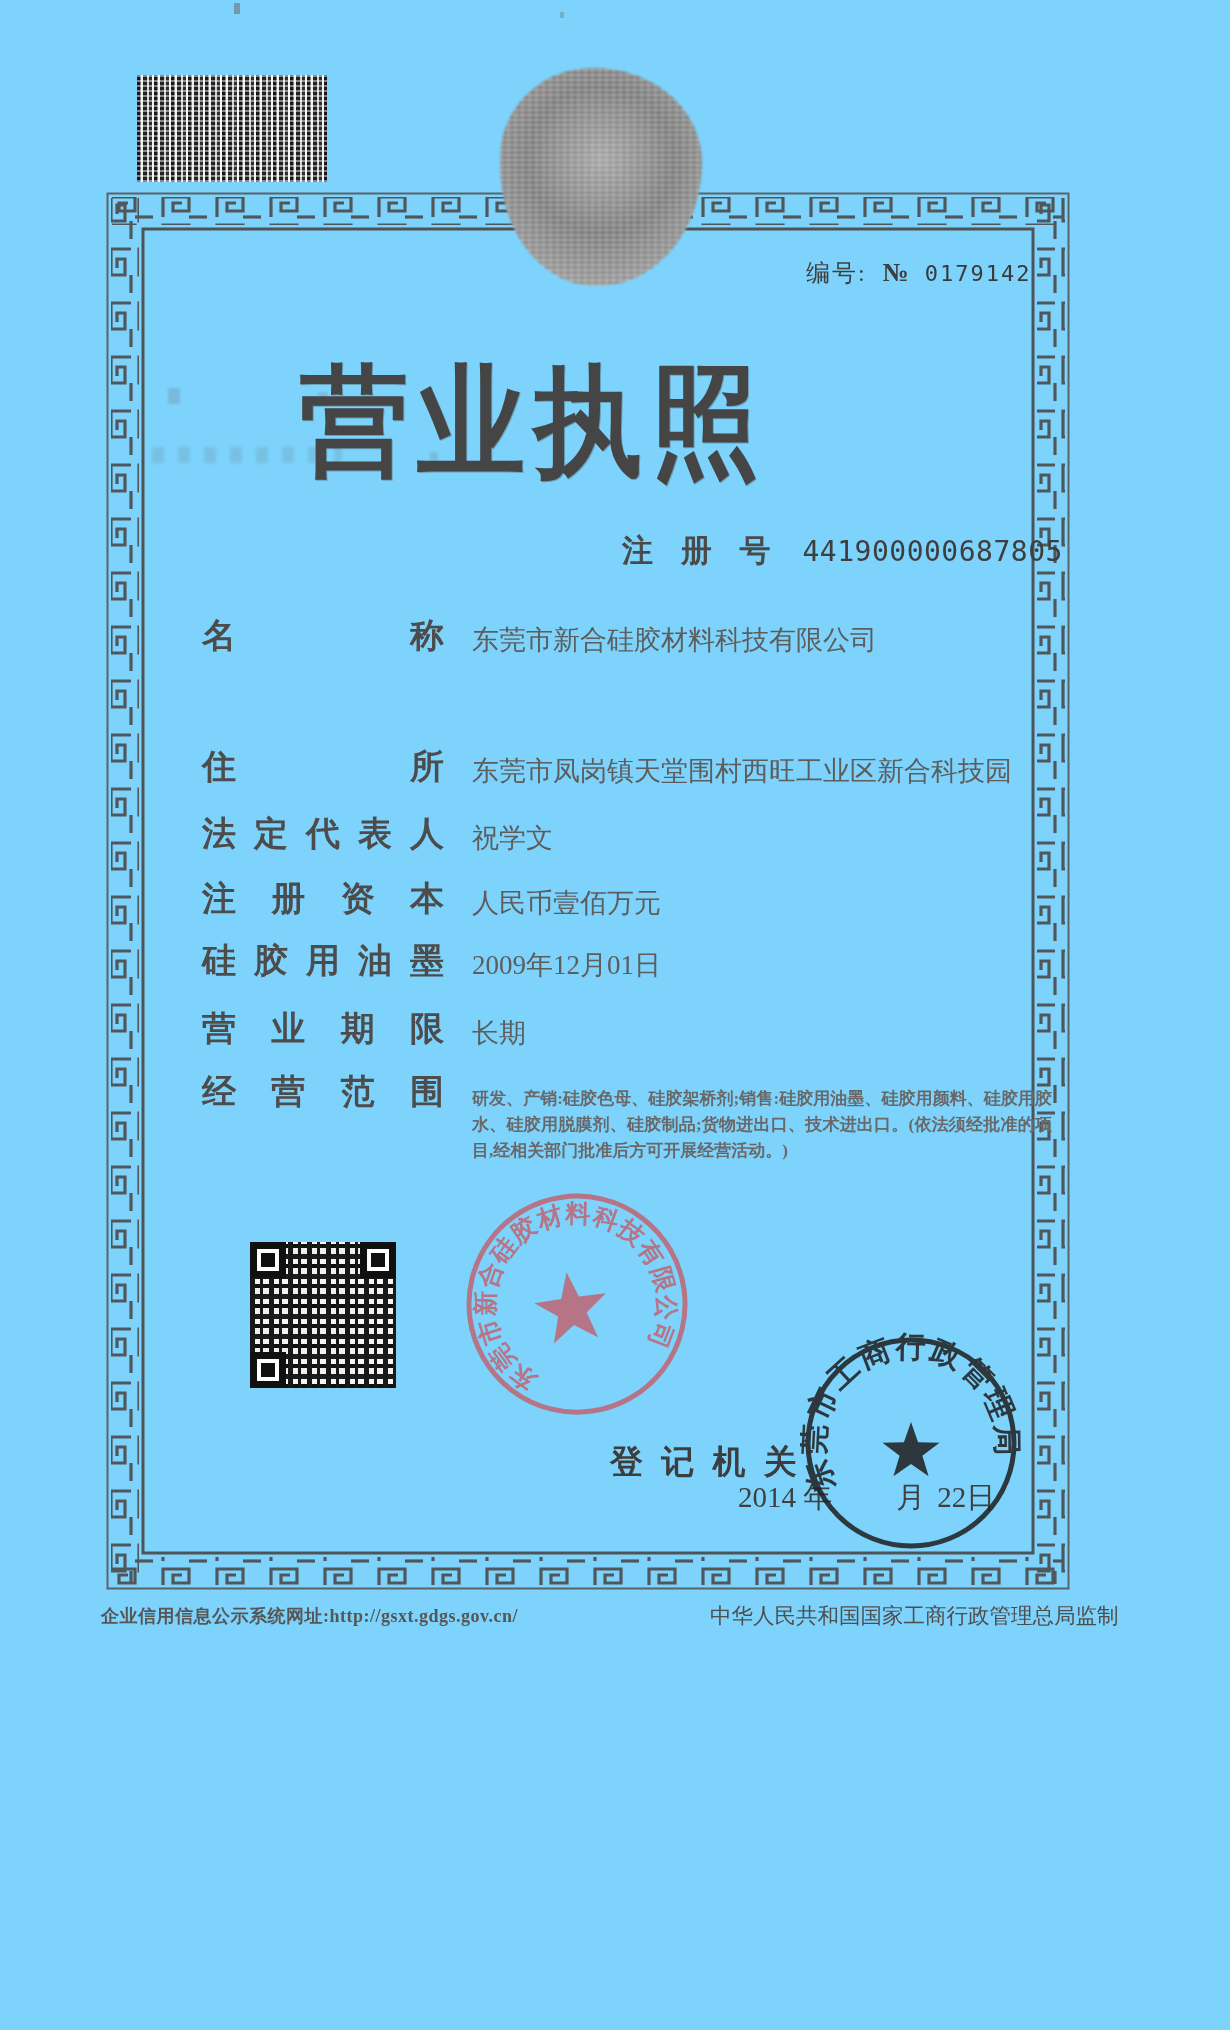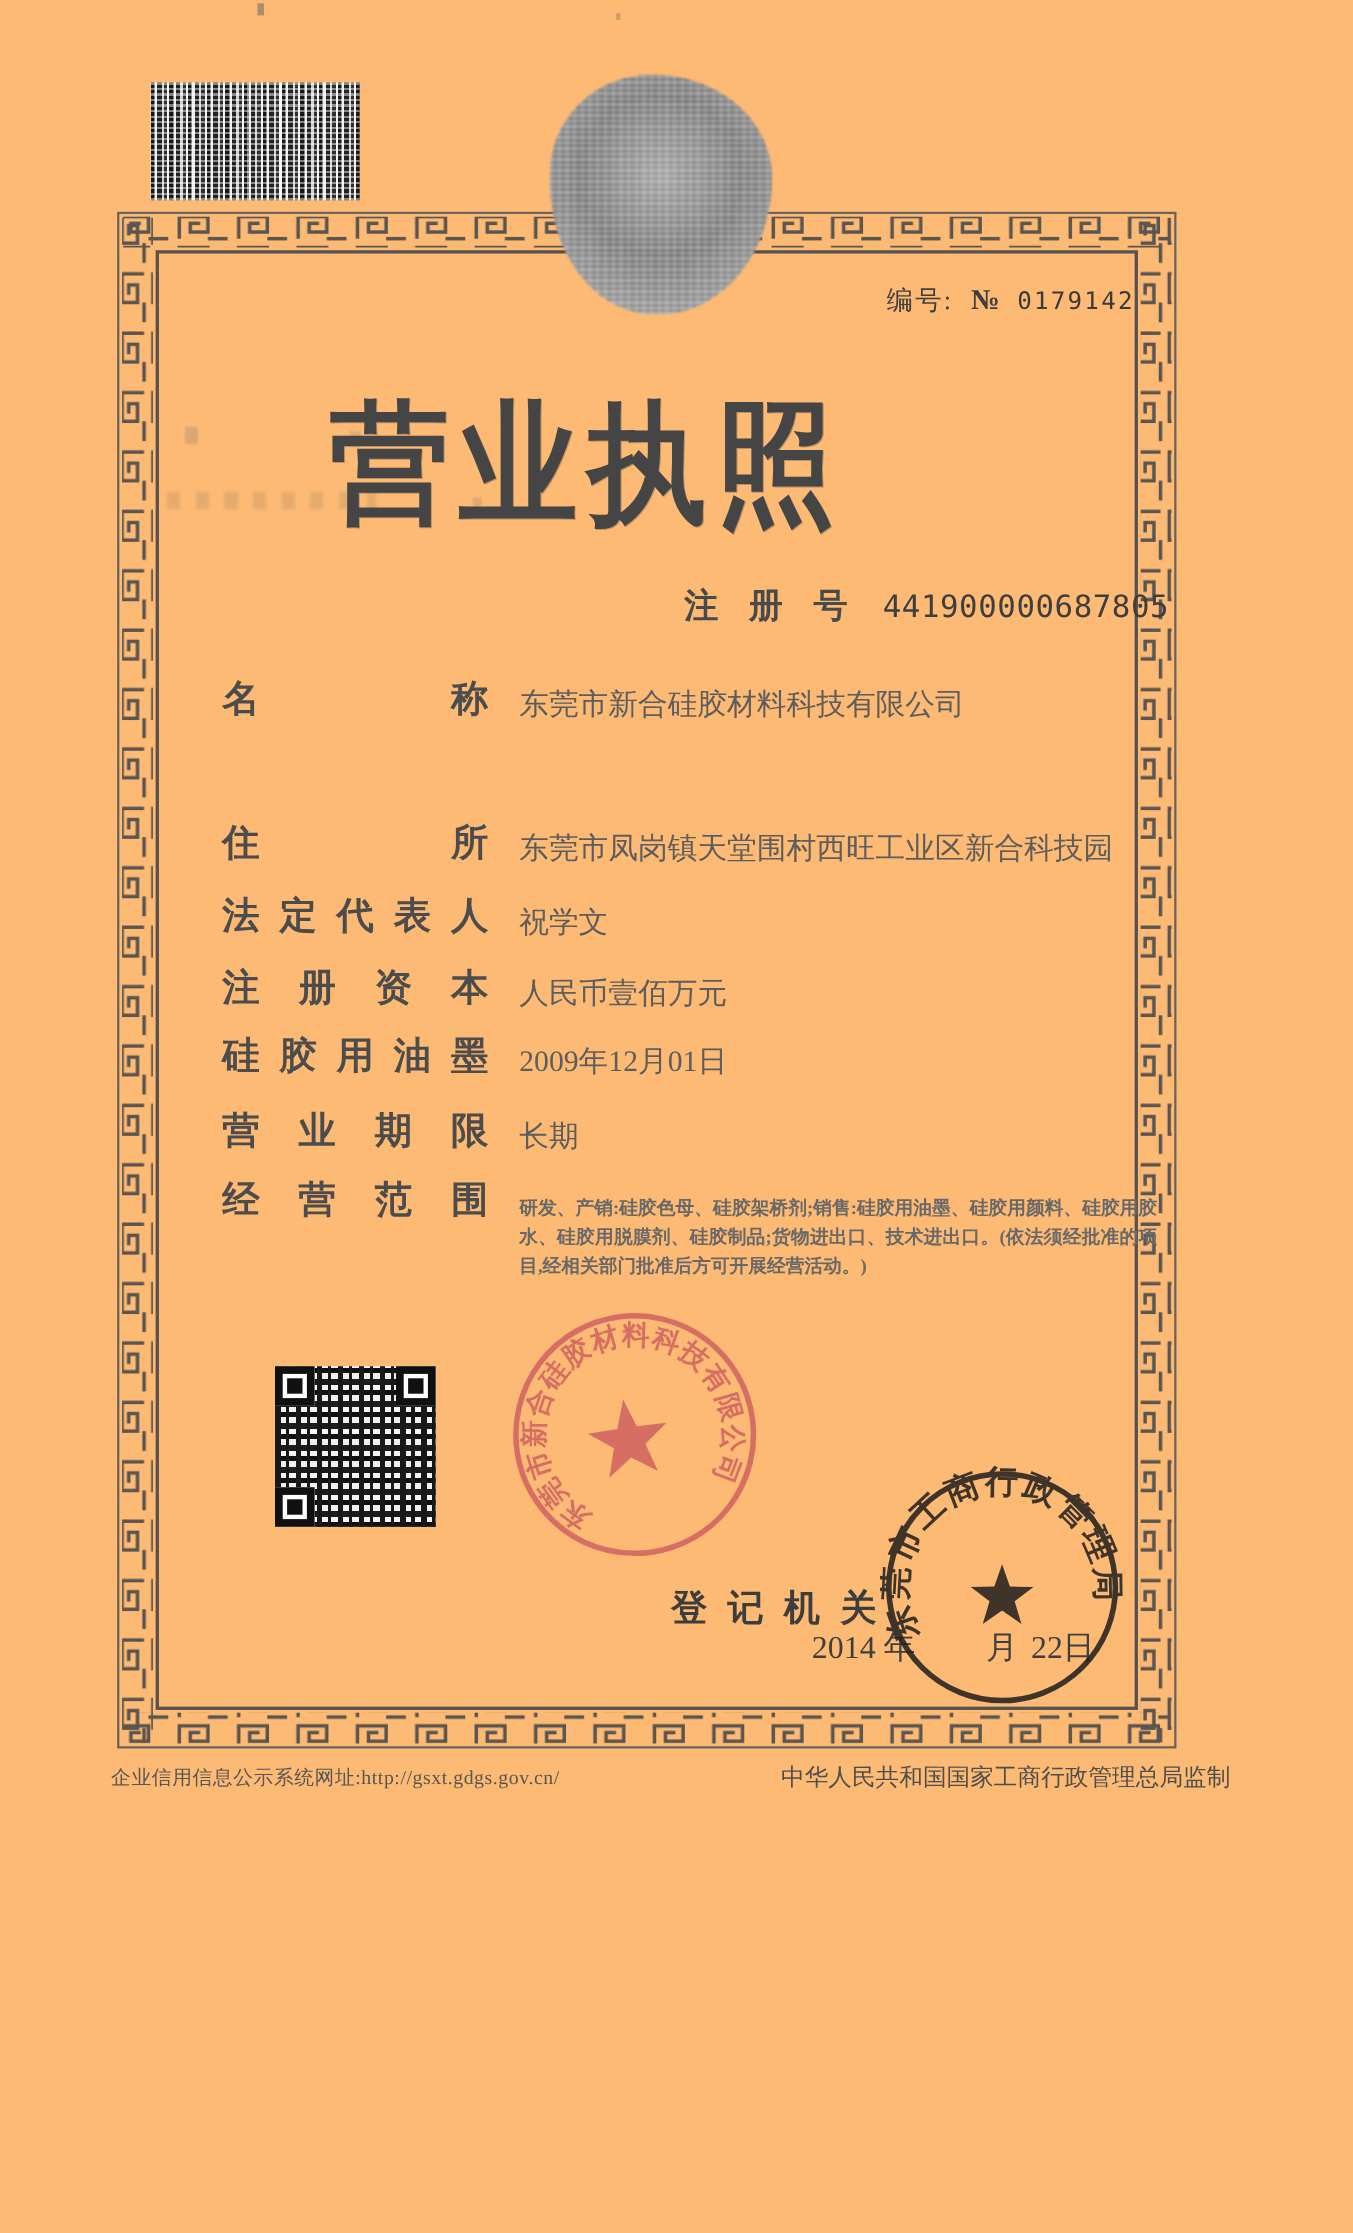--- a/index.html
+++ b/index.html
@@ -1,17 +1,17 @@
 <!DOCTYPE html>
 <html><head>
 <meta charset="utf-8">
 <style>
   html,body{margin:0;padding:0;background:#ffffff;}
   .doc{
-    position:relative; width:1230px; height:2030px; background:#fdba74;
+    position:relative; width:1230px; height:2030px; background:#7dd3fc;
     font-family:"Liberation Serif", serif; color:#444; overflow:hidden;
   }
   
   .barcode{
     position:absolute; left:137px; top:75px; width:190px; height:107px;
     background:
       repeating-linear-gradient(0deg, rgba(255,255,255,.45) 0 2px, rgba(0,0,0,0) 2px 5px),
       repeating-linear-gradient(90deg,#1c1c1c 0 3px,#7d7d7d 3px 4px,#e9e9e9 4px 6px,#262626 6px 10px,#cdcdcd 10px 12px,#333 12px 15px,#efefef 15px 17px);
     filter:blur(.4px) contrast(1.05);
   }
@@ -66,21 +66,21 @@
   .qr .f::after{content:""; position:absolute; inset:4px; background:#101010;}
   .qr .f.tl{left:0;top:0} .qr .f.tr{right:0;top:0} .qr .f.bl{left:0;bottom:0}
   
   .red-seal{position:absolute; left:458px; top:1183px; z-index:5; filter:blur(.5px);}
   .black-seal{position:absolute; left:800px; top:1332px; z-index:5; filter:blur(.3px);}
   
   .registrar{position:absolute; left:610px; top:1422px; z-index:4; font-size:33px; font-weight:700; letter-spacing:5px; color:#3d3d3d; white-space:nowrap;margin-top:18px;}
   .date{position:absolute; left:738px; top:1478px; z-index:4; font-size:29px; color:#3f3f3f; display:flex; align-items:baseline; white-space:nowrap;}
   .date .m{margin-left:64px;} .date .d{margin-left:12px;}
   
-  .footer-left{position:absolute; left:101px; top:1604px; font-size:18px; color:#565656; letter-spacing:.5px;}
+  .footer-left{position:absolute; left:101px; top:1604px; font-size:18px; color:#565656; letter-spacing:.5px;font-weight:bold;}
   .footer-right{position:absolute; left:710px; top:1601px; font-size:21.5px; color:#4e4e4e;}
   
   .art{position:absolute; background:#6a6a6a; opacity:.55;}
   .a1{left:234px; top:3px; width:6px; height:11px;}
   .a2{left:560px; top:12px; width:4px; height:6px; opacity:.35;}
   .a3{left:168px; top:388px; width:12px; height:16px; opacity:.22; filter:blur(1px);}
   .a4{left:318px; top:392px; width:10px; height:14px; opacity:.2; filter:blur(1px);}
   .a5{left:152px; top:447px; width:190px; height:16px; opacity:.14; filter:blur(1.5px);
       background:repeating-linear-gradient(90deg,#555 0 12px,transparent 12px 26px);}
   .a6{left:430px; top:452px; width:8px; height:10px; opacity:.2; filter:blur(1px);}

